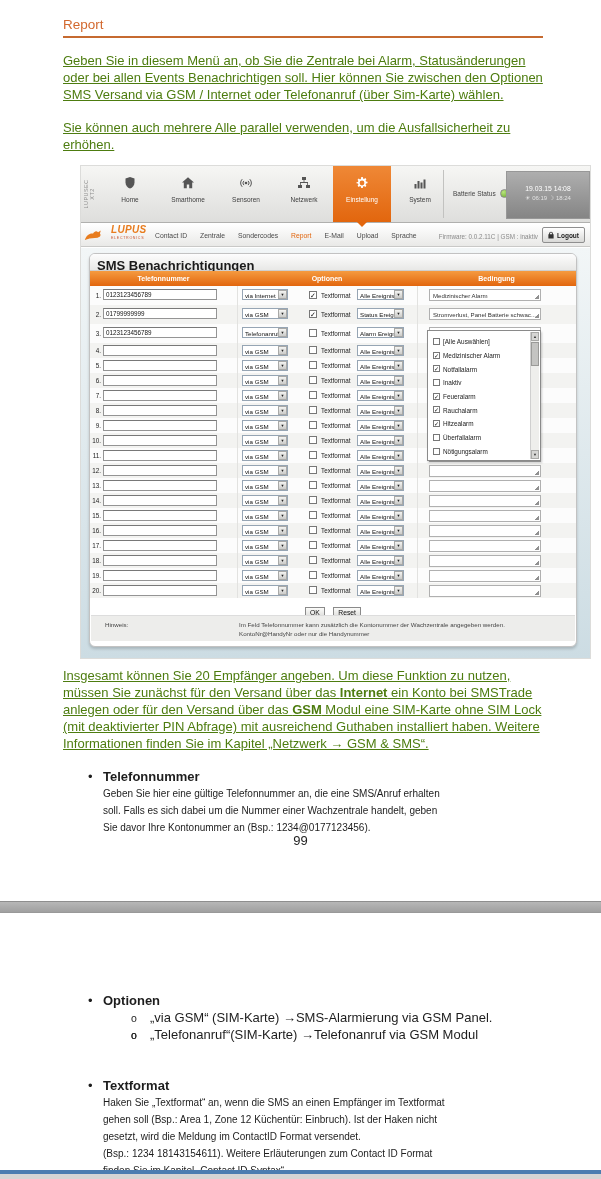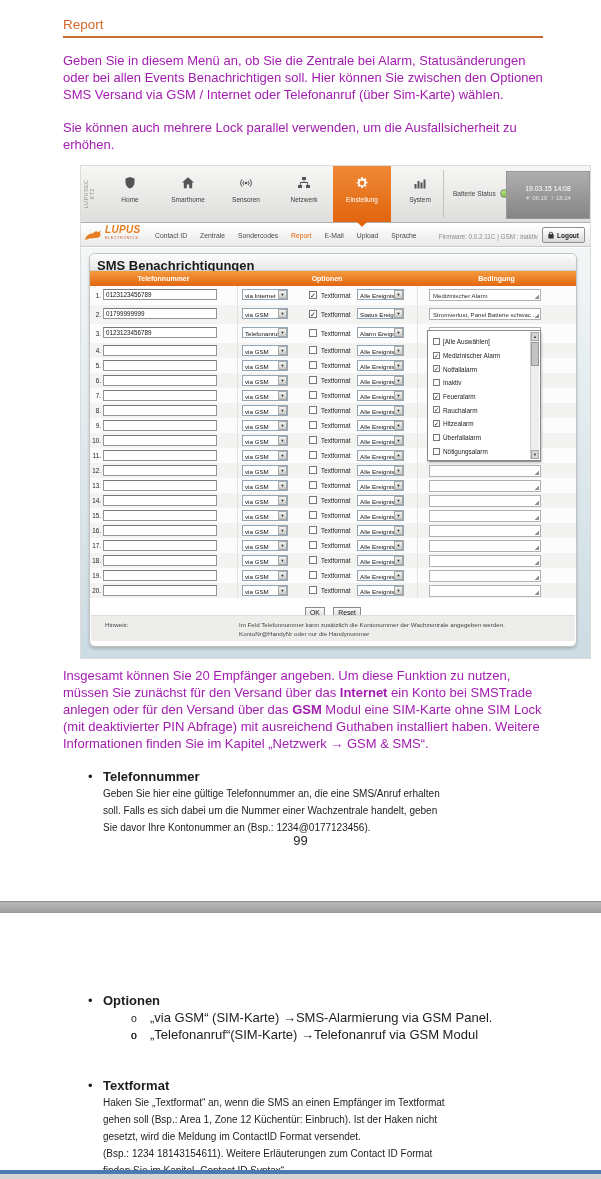--- a/index.html
+++ b/index.html
@@ -4,21 +4,21 @@
 <style>
   * { box-sizing: border-box; margin: 0; padding: 0; }
   html,body { background:#fff; }
   .doc { position:relative; width:601px; height:1179px; background:#fff;
          font-family:"Liberation Sans", sans-serif; overflow:hidden; }
   .abs { position:absolute; }
 
   
   #heading { left:63px; top:17px; font-size:13.5px; color:#d2682e; }
   #rule { left:63px; top:36px; width:480px; height:2px; background:#c66a30; }
-  .dtext { font-size:13px; line-height:17px; color:#a21caf; white-space:pre-line; width:535px; }
+  .dtext { font-size:13px; line-height:17px; color:#4d7c0f; white-space:pre-line; width:535px;text-decoration:underline; }
   #para1 { left:63px; top:52px; }
   #para2 { left:63px; top:119px; }
   #para3 { left:63px; top:667px; }
   #bullet1 { left:88px; top:768px; width:480px; }
   #pagenum { left:0; top:833px; width:601px; text-align:center; font-size:13px; color:#1d1d1d; }
   #pgbreak { left:0; top:901px; width:601px; height:12px; background:linear-gradient(#b7b7b7,#a0a0a0);
              border-top:1px solid #8e8e8e; border-bottom:1px solid #999; }
   #p2b1 { left:88px; top:992px; width:500px; }
   #p2b2 { left:88px; top:1077px; width:500px; }
   .f-blue { left:0; top:1170px; width:601px; height:4px; background:#4b7cb0; }
@@ -51,21 +51,21 @@
              display:flex; align-items:center; gap:4px; }
   .batt-dot { width:9px; height:9px; border-radius:50%;
               background:radial-gradient(circle at 35% 30%, #b9e57e, #69a82c); border:1px solid #8a8a8a; }
   .datebox { position:absolute; left:425px; top:5px; width:84px; height:48px;
              background:linear-gradient(#aeaeae,#858585); border:1px solid #979797;
              color:#fff; text-align:center; font-size:6.8px; padding-top:13px; }
   .date-sub { font-size:6px; color:#e3e3e3; margin-top:2px; }
 
   .subnav { position:absolute; top:58px; left:0; right:0; height:23px;
             background:linear-gradient(#ffffff,#e9e9e7); border-bottom:1px solid #c9c9c7; }
-  .logo { position:absolute; left:3px; top:1px; display:flex; align-items:center; gap:1px; }
+  .logo { position:absolute; left:3px; top:1px; display:flex; align-items:center; gap:7px; }
   .logo-t { line-height:9px; }
   .logo-name { font-size:10px; font-weight:bold; font-style:italic; color:#e87c1e; letter-spacing:.3px; }
   .logo-sub { font-size:3.6px; color:#c9542e; letter-spacing:.7px; }
   .menu { position:absolute; left:74px; top:8px; display:flex; gap:13px; font-size:6.8px; color:#4a4a4a; }
   .menu .active { color:#e2660e; }
   .fw { position:absolute; right:52px; top:9px; font-size:6.3px; color:#8a8a8a; }
   .logout { position:absolute; right:5px; top:3px; height:16px; display:flex; align-items:center; gap:3px;
             padding:0 5px; border:1px solid #8f8f8f; border-radius:2px;
             background:linear-gradient(#ffffff,#d9d9d7); font-weight:bold; font-size:6.5px; color:#222; }
 
@@ -132,21 +132,21 @@
 </head>
 <body>
 
 <div class="doc">
 
   <div class="abs" id="heading">Report</div>
   <div class="abs" id="rule"></div>
   <div class="abs dtext" id="para1">Geben Sie in diesem Menü an, ob Sie die Zentrale bei Alarm, Statusänderungen
 oder bei allen Events Benachrichtigen soll. Hier können Sie zwischen den Optionen
 SMS Versand via GSM / Internet oder Telefonanruf (über Sim-Karte) wählen.</div>
-  <div class="abs dtext" id="para2">Sie können auch mehrere Lock parallel verwenden, um die Ausfallsicherheit zu
+  <div class="abs dtext" id="para2">Sie können auch mehrere Alle parallel verwenden, um die Ausfallsicherheit zu
 erhöhen.</div>
 
   <div class="abs" id="shot">
     <div class="topnav">
       <div class="brand">
         <div>LUPUSEC</div>
         <div>XT2</div>
       </div>
       <div class="nav-items" id="main-nav">
           <div class="nav-item">

